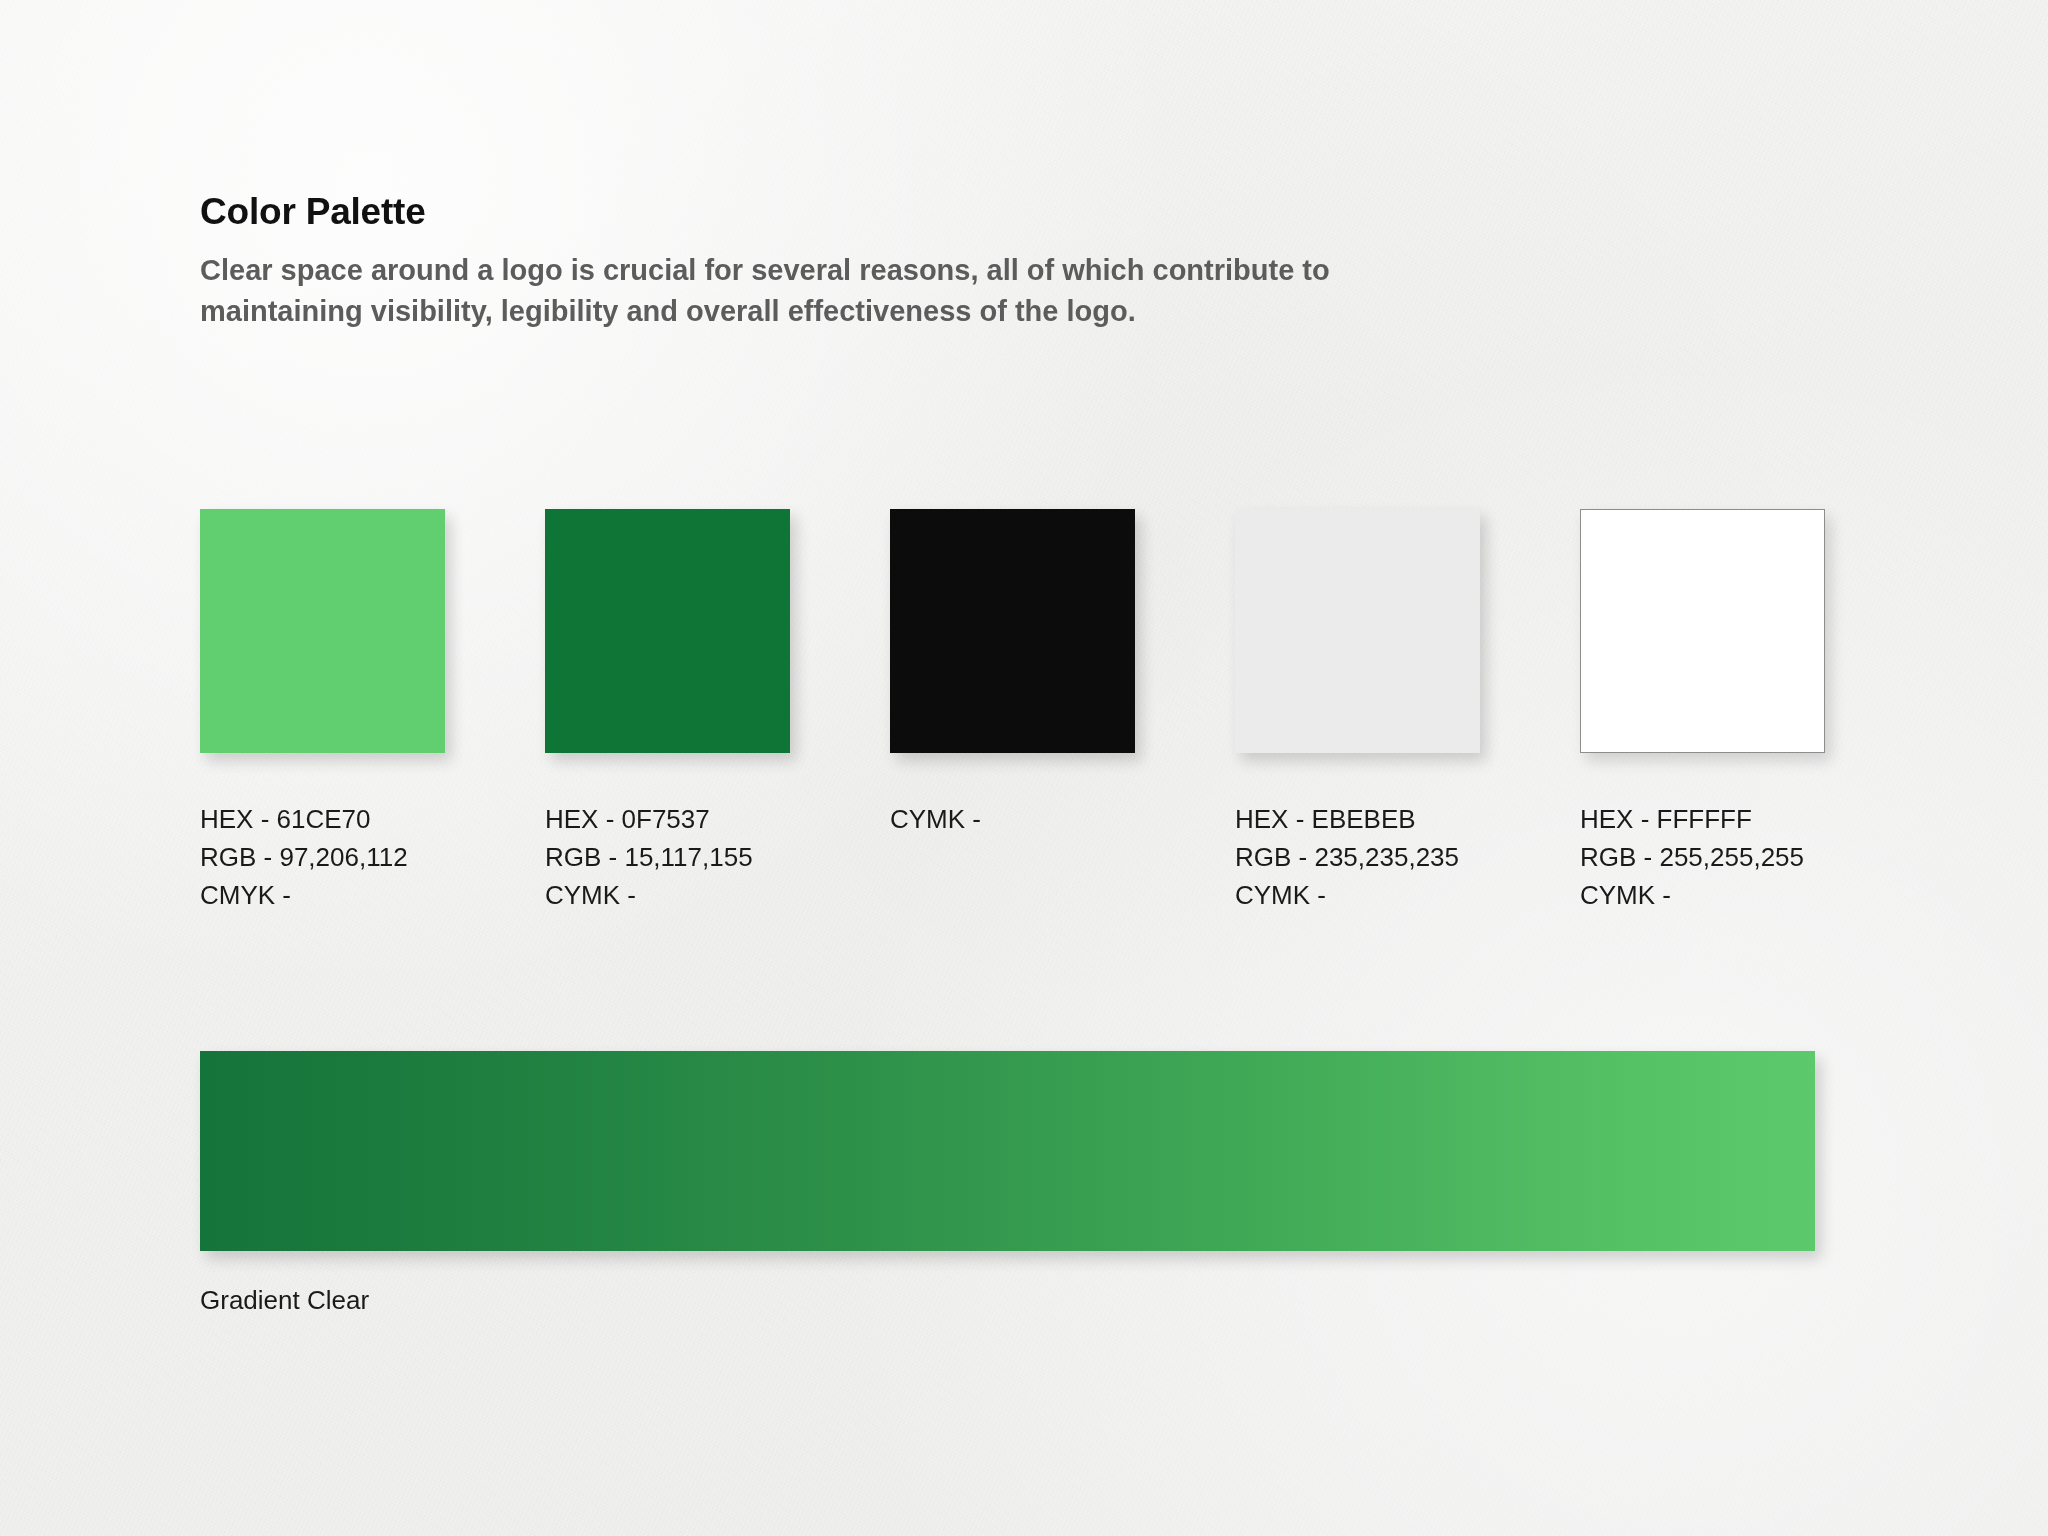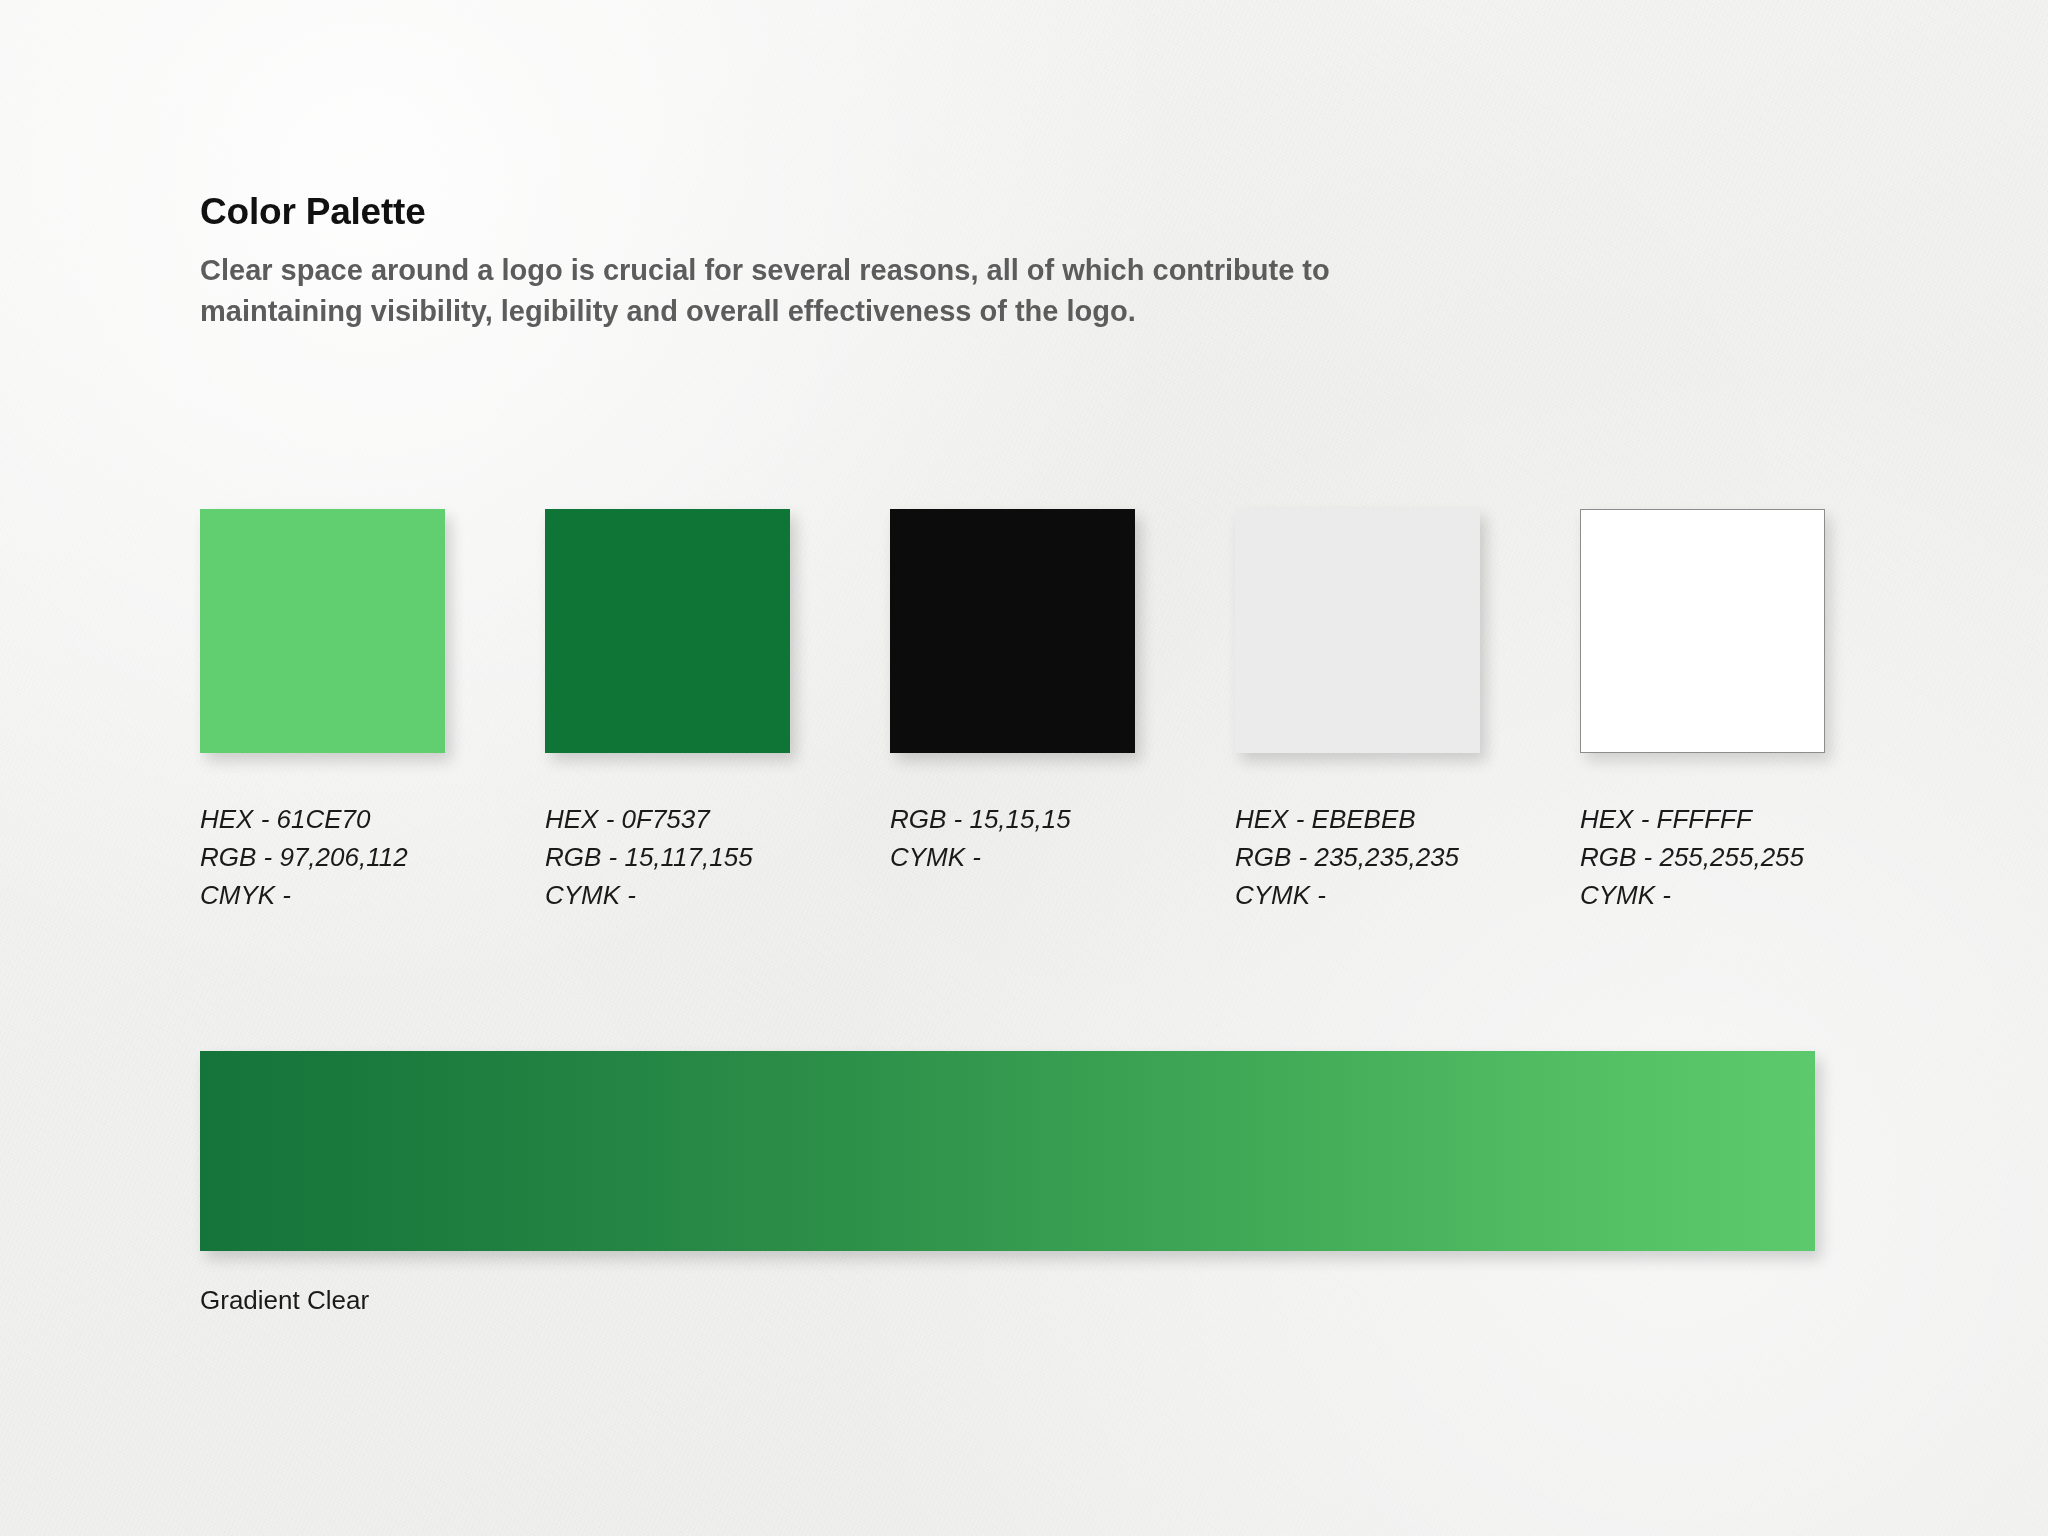--- a/index.html
+++ b/index.html
@@ -84,21 +84,20 @@
   .swatch-chip.bordered {
     box-shadow: 6px 8px 14px rgba(0,0,0,0.14);
     border: 1px solid #8d8d8d;
     box-sizing: border-box;
   }
   .swatch-info {
     margin-top: 48px;
     font-size: 26px;
     color: #1a1a1a;
     line-height: 1.46;
-    font-style: italic;
   }
   .swatch-info div {
     white-space: nowrap;
   }
 
   
   .gradient-section {
     position: absolute;
     left: 200px;
     top: 1024px;
@@ -140,21 +139,20 @@
         <div class="swatch-chip" style="background-color: rgb(15, 117, 55);"></div>
         <div class="swatch-info">
           <div>HEX - 0F7537</div>
           <div>RGB - 15,117,155</div>
           <div>CYMK -</div>
         </div>
       </div>
       <div class="swatch-cell">
         <div class="swatch-chip" style="background-color: rgb(12, 12, 12);"></div>
         <div class="swatch-info">
-          <div>RGB - 15,15,15</div>
           <div>CYMK -</div>
         </div>
       </div>
       <div class="swatch-cell">
         <div class="swatch-chip" style="background-color: rgb(235, 235, 235);"></div>
         <div class="swatch-info">
           <div>HEX - EBEBEB</div>
           <div>RGB - 235,235,235</div>
           <div>CYMK -</div>
         </div>

